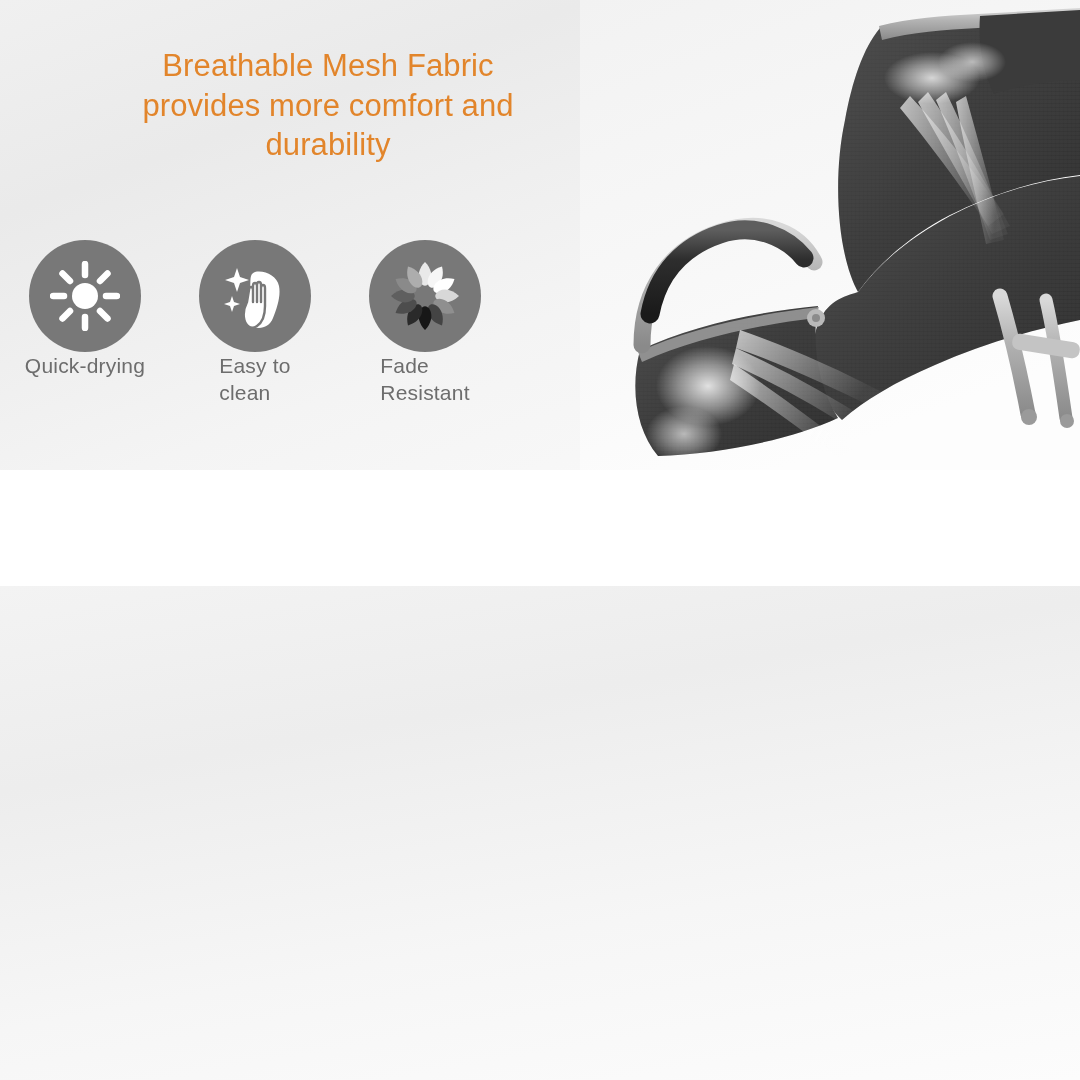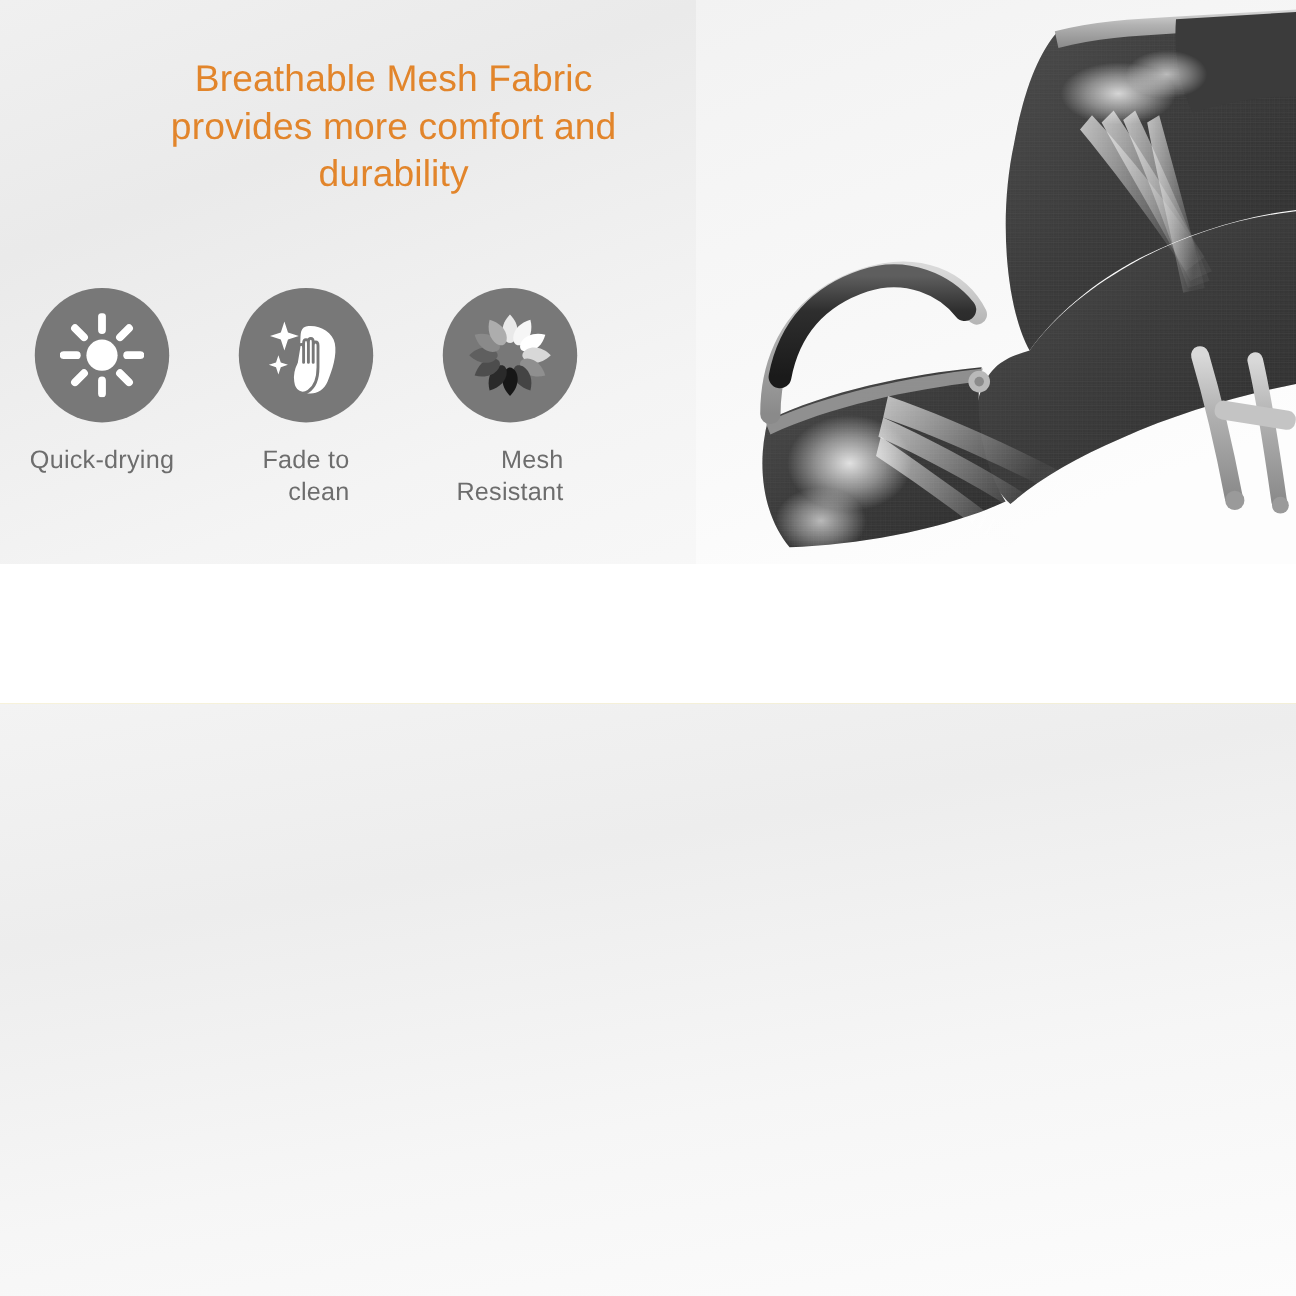--- a/index.html
+++ b/index.html
@@ -8,21 +8,21 @@
     background: #ffffff;
   }
   body {
     font-family: "Liberation Sans", sans-serif;
   }
   .page {
     position: relative;
     width: 1080px;
     height: 1080px;
     overflow: hidden;
-    background: #fde047;
+    background: #14b8a6;
   }
 
   
   .section {
     position: absolute;
     left: 0;
     width: 1080px;
     overflow: hidden;
   }
   .section-top {
@@ -95,22 +95,21 @@
     height: 112px;
     border-radius: 50%;
     background: #787878;
     display: flex;
     align-items: center;
     justify-content: center;
     flex: 0 0 auto;
   }
   .feature-circle svg { display: block; }
   .feature-label {
-    margin-top: 18px;
-    text-align: right;
+    text-align: left;
     font-size: 21px;
     color: #6d6d6d;
     line-height: 1.3;
     white-space: pre-line;
     letter-spacing: 0.2px;
   }
 
   
   .photo {
     position: absolute;
@@ -262,21 +261,21 @@
               <path d="M36 12 C46 10 58 16 60 26 C62 36 58 48 54 58 C50 68 40 70 32 66
                        C28 64 26 58 27 52 L31 30 C32 20 30 14 36 12 Z"></path>
             </g>
             <g fill="#ffffff" stroke="#787878" stroke-width="2.4" stroke-linejoin="round">
               <path d="M30 30 C30 26 34 26 34 30 L34 42 L34 26 C34 22 38 22 38 26 L38 42 L38 25
                        C38 21 42 21 42 25 L42 42 L42 28 C42 24 46 24 46 28 L46 46
                        C46 56 44 62 38 66 C32 70 26 66 25 58 C24 52 26 46 28 42 Z"></path>
             </g>
           </svg>
         </div>
-        <div class="feature-label">Fade to
+        <div class="feature-label">Easy to
 clean</div>
       </div>
 
       <div class="feature">
         <div class="feature-circle">
           <svg width="80" height="80" viewBox="0 0 80 80" xmlns="http://www.w3.org/2000/svg">
             <g transform="translate(40,40)">
               <g fill="#e9e9e9">
                   <path transform="rotate(0)" d="M0 -34 C6 -28 8 -20 5 -14 C2 -9 -2 -9 -5 -14 C-8 -20 -6 -28 0 -34 Z"></path>
                 </g>
@@ -309,21 +308,21 @@
                 </g>
               <g fill="#8a8a8a">
                   <path transform="rotate(300)" d="M0 -34 C6 -28 8 -20 5 -14 C2 -9 -2 -9 -5 -14 C-8 -20 -6 -28 0 -34 Z"></path>
                 </g>
               <g fill="#adadad">
                   <path transform="rotate(330)" d="M0 -34 C6 -28 8 -20 5 -14 C2 -9 -2 -9 -5 -14 C-8 -20 -6 -28 0 -34 Z"></path>
                 </g>
             </g>
           </svg>
         </div>
-        <div class="feature-label">Mesh
+        <div class="feature-label">Fade
 Resistant</div>
       </div>
 
     </div>
   </div>
 
   <div class="section section-banner"></div>
   <div class="banner-text">PREMIUM MATERIAL</div>
 
   <div class="section section-bottom">

